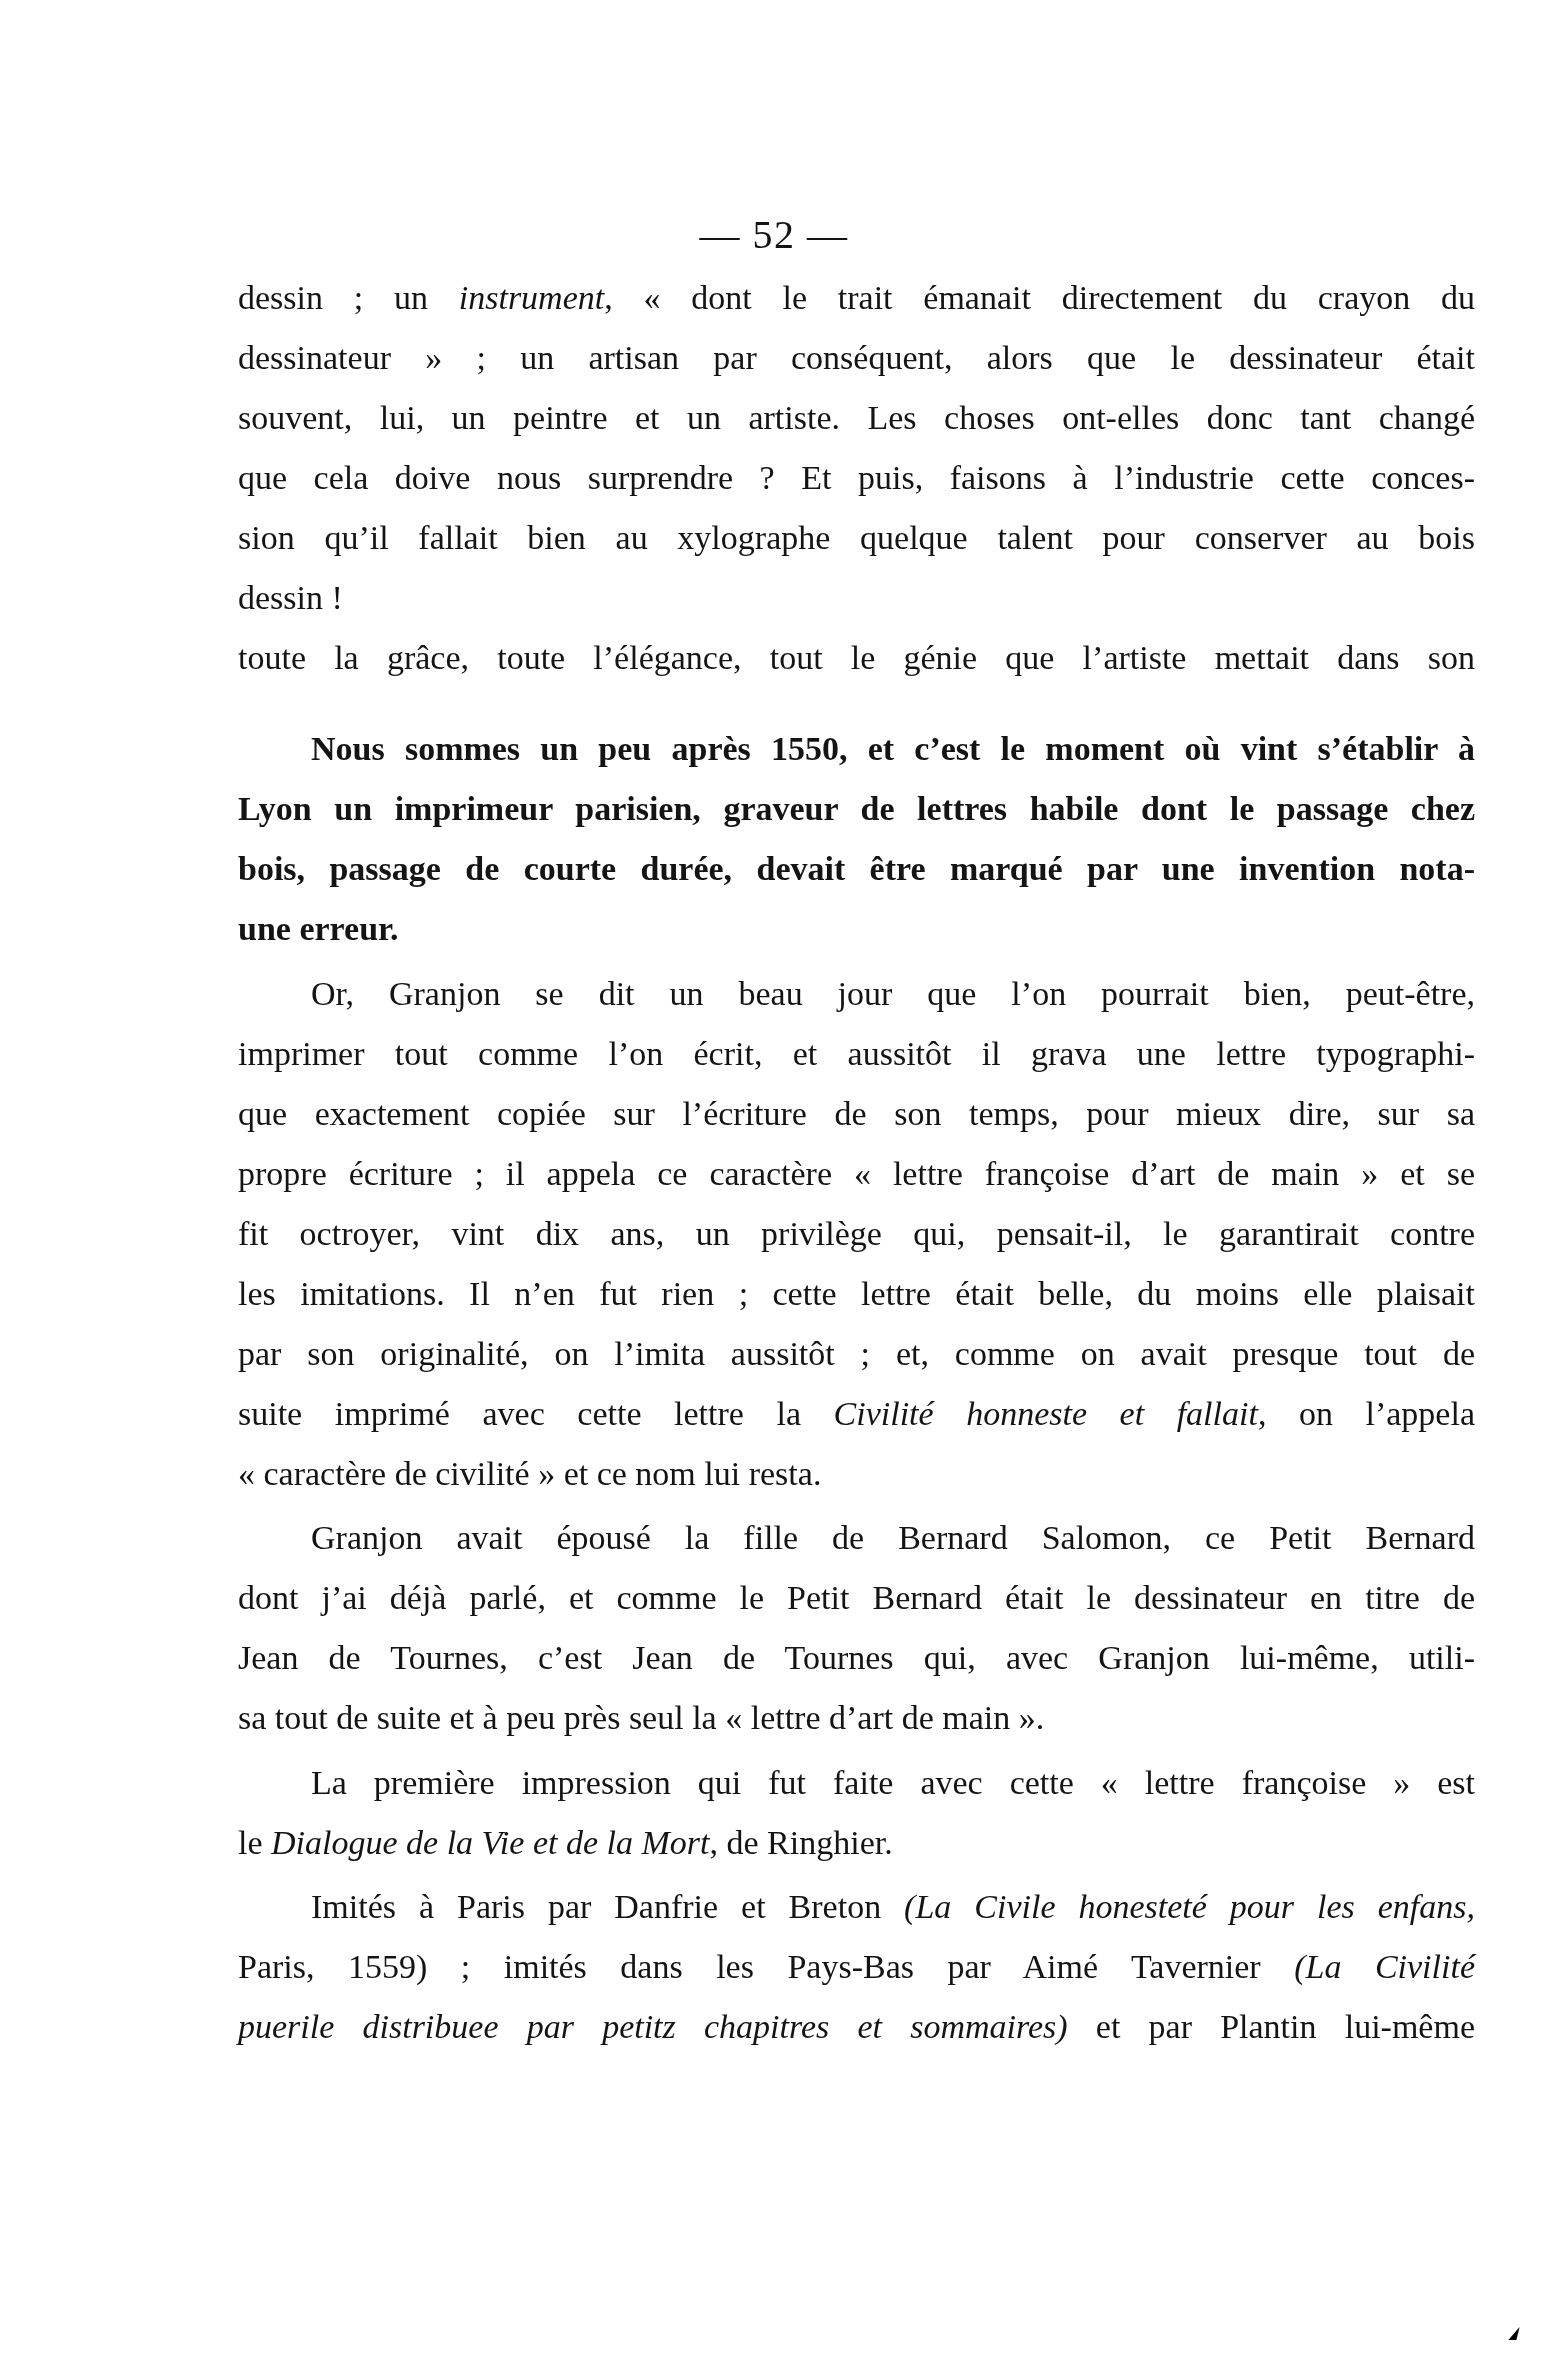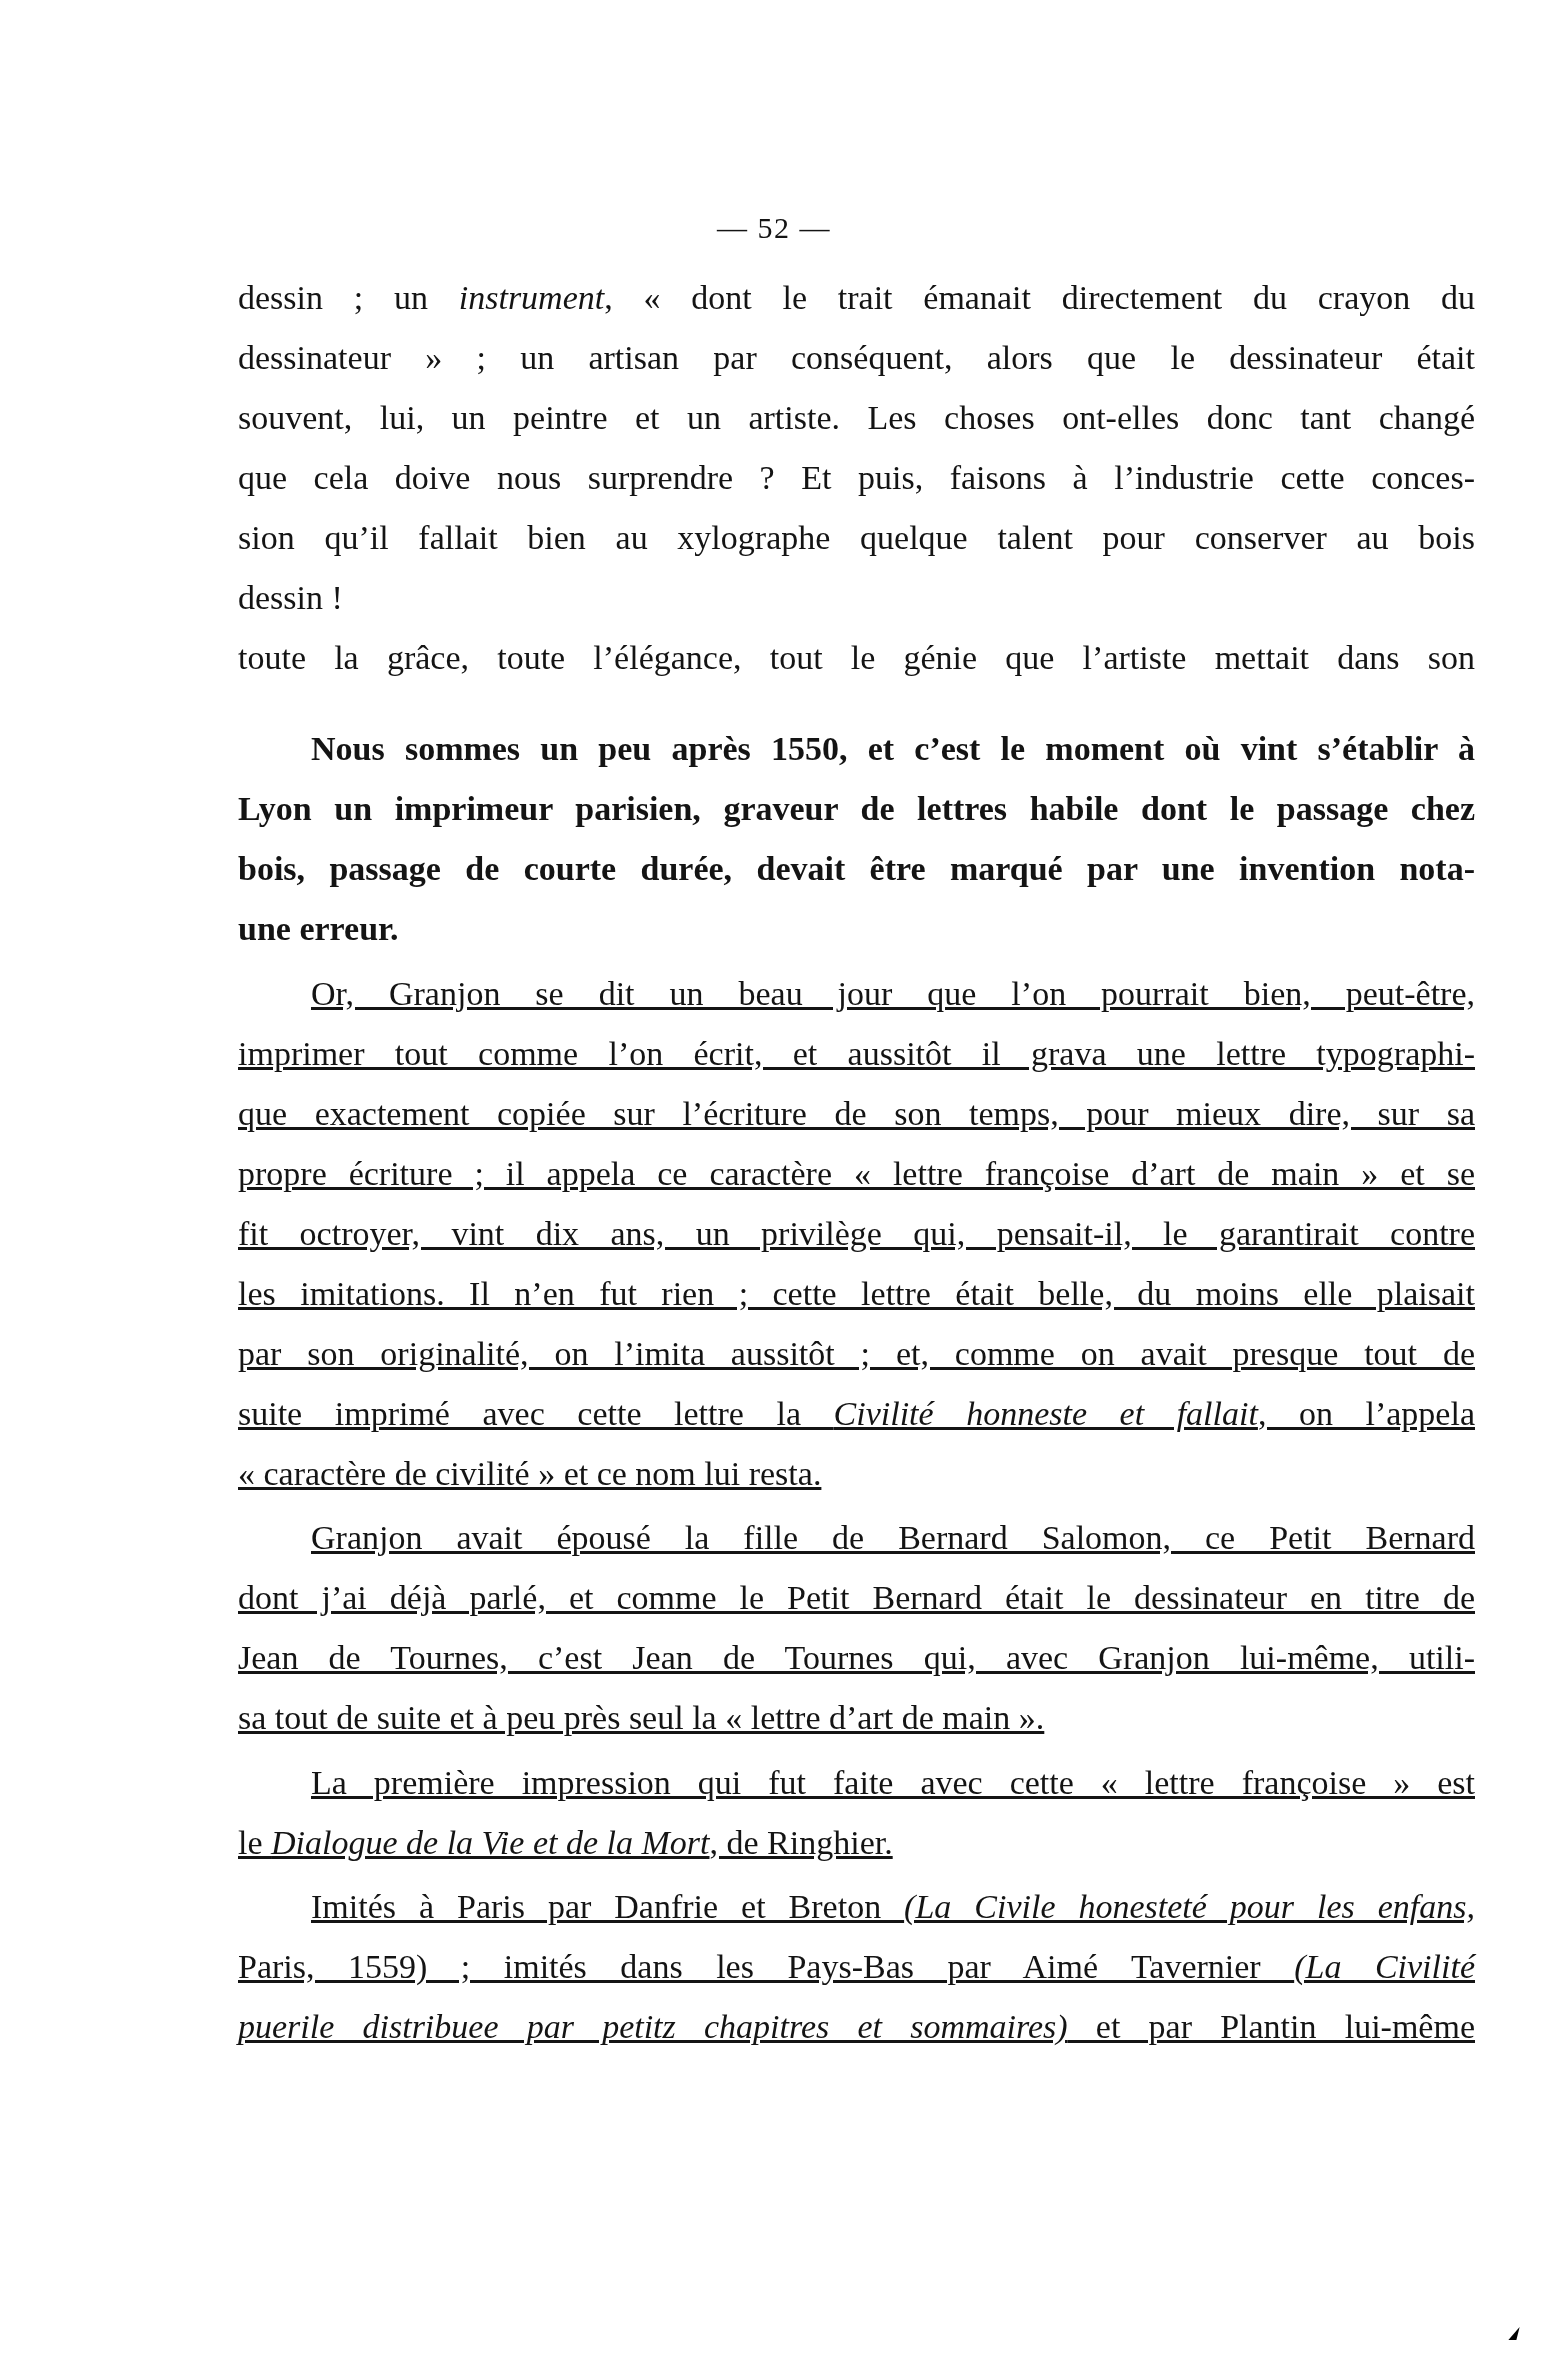--- a/index.html
+++ b/index.html
@@ -14,39 +14,39 @@
     overflow: hidden;
     font-family: "Liberation Serif", "DejaVu Serif", serif;
     color: #141414;
   }
   .page-number {
     position: absolute;
     top: 211px;
     left: 0;
     width: 1548px;
     text-align: center;
-    font-size: 30px;
+    font-size: 40px;
     letter-spacing: 1.5px;
   }
   .text-block {
     position: absolute;
     top: 262px;
     left: 238px;
     width: 1237px;
     font-size: 34px;
     line-height: 48px;
     text-align: justify;
   }
   .para {
     margin: 0;
     text-align: justify;
     text-align-last: left;
   }
   .para.gap-lg { margin-top: 43px; font-weight: bold; }
-  .para.gap-sm { margin-top: 16.5px; text-decoration: underline; }
+  .para.gap-sm { margin-top: 16.5px; }
   .line {
     display: block;
     text-align: justify;
     text-align-last: justify;
     white-space: nowrap;
     margin-top: 12px;
   }
   .line.last {
     text-align-last: left;
   }

